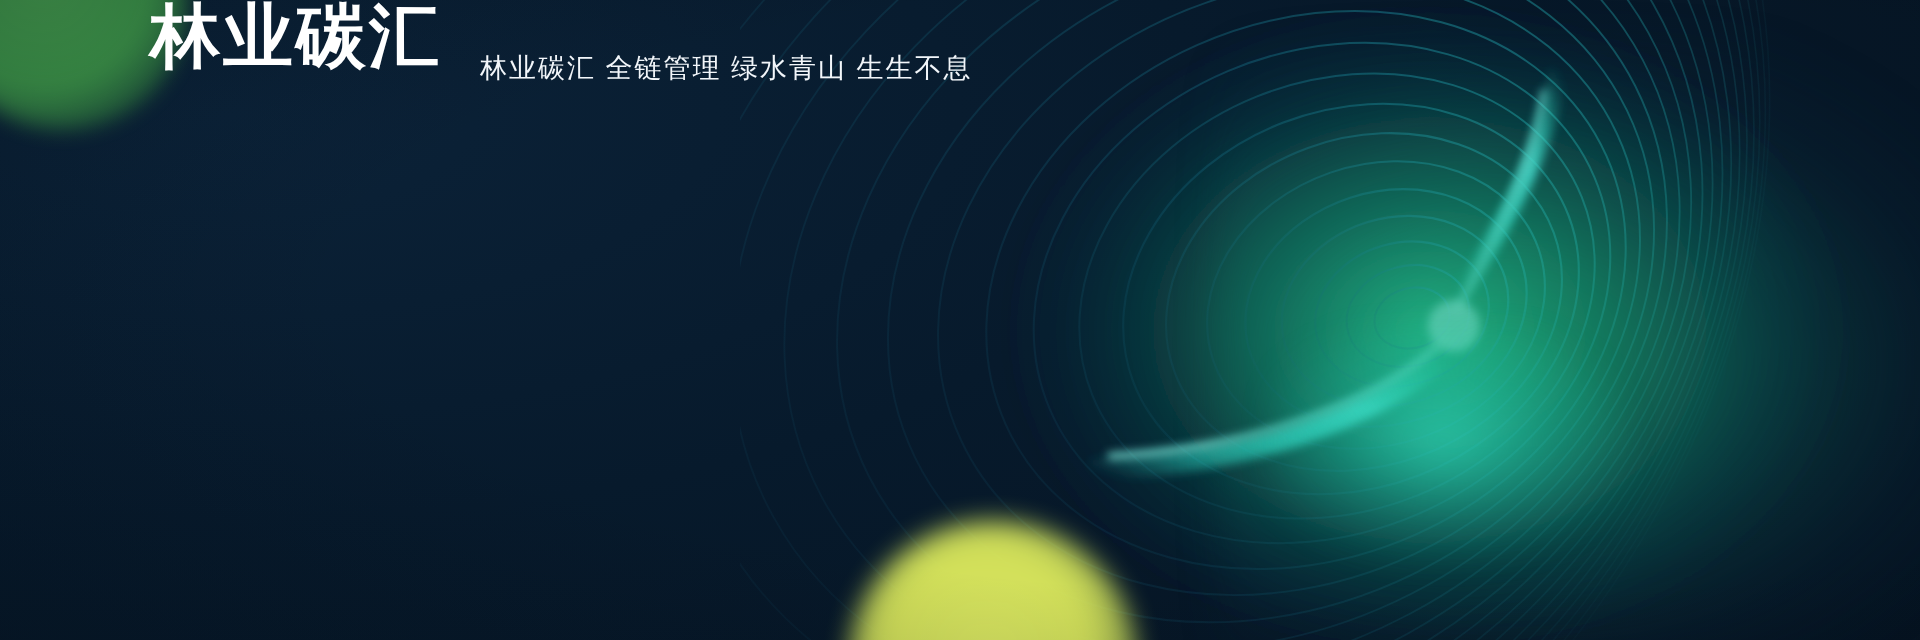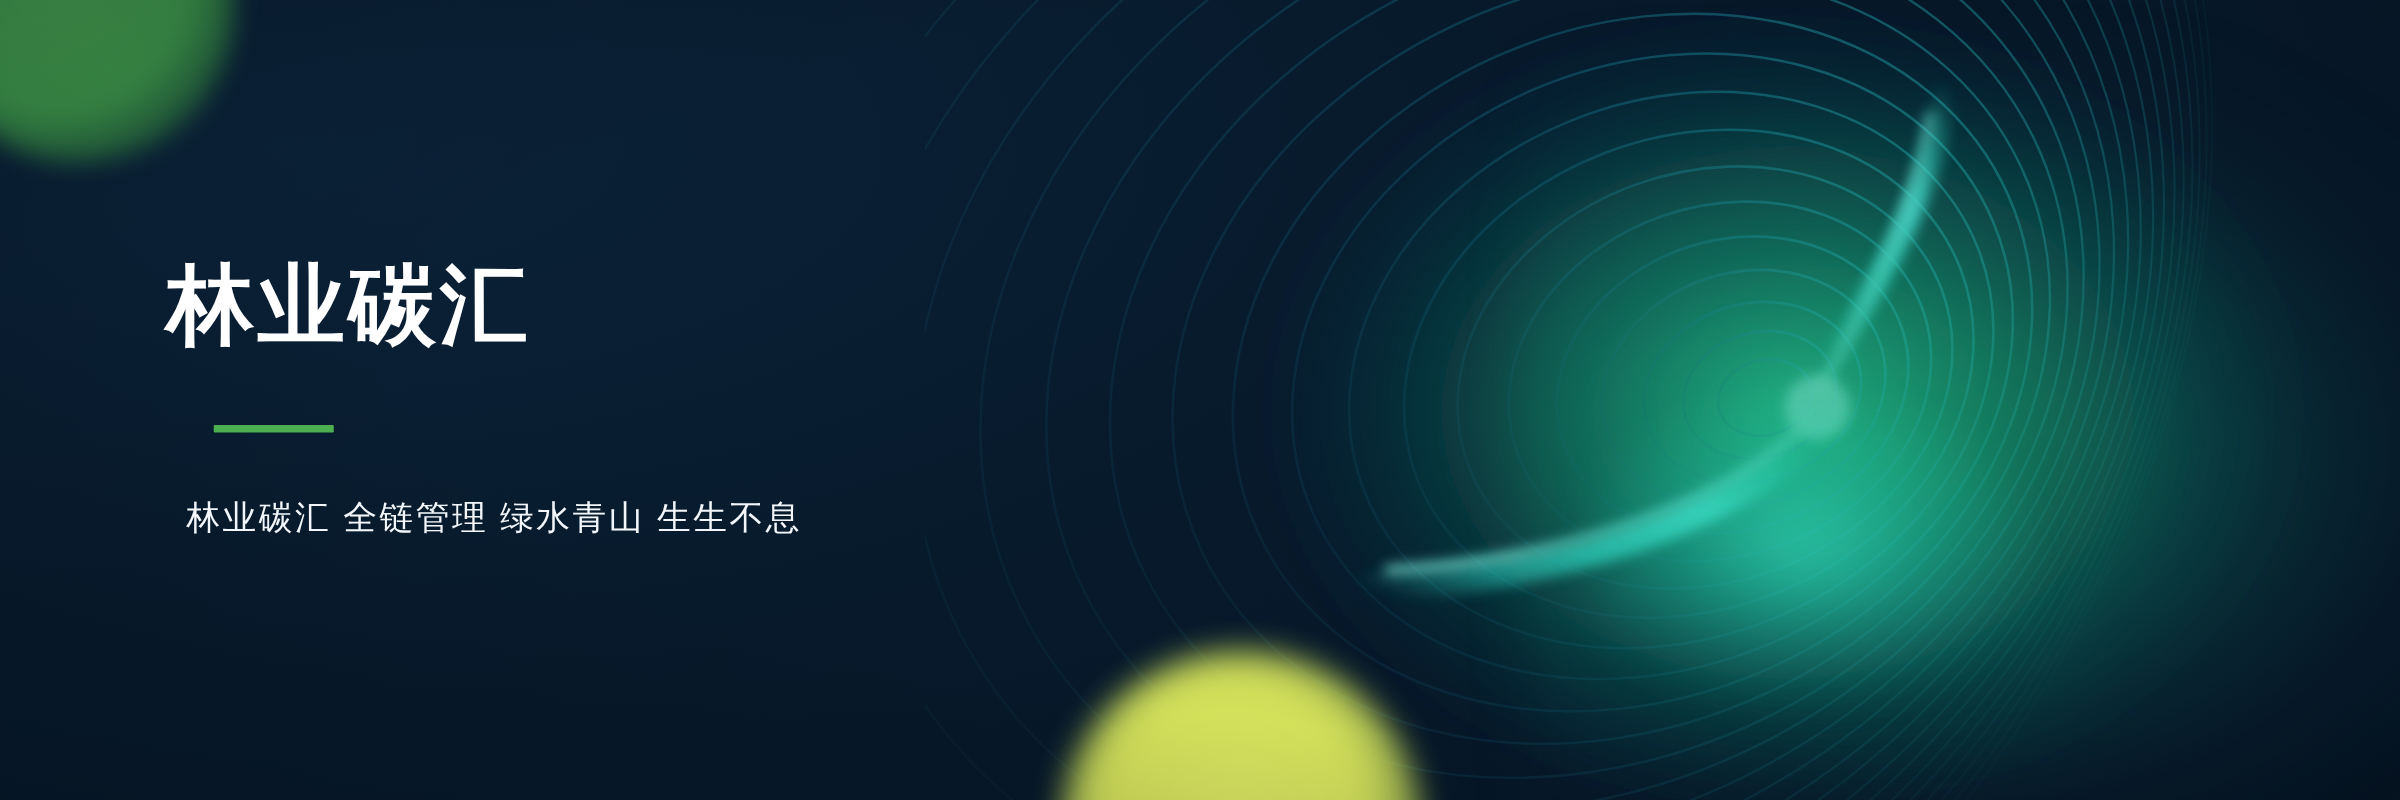--- a/index.html
+++ b/index.html
@@ -82,27 +82,27 @@
   .vignette {
     position: absolute;
     inset: 0;
     background: radial-gradient(130% 120% at 70% 45%, rgba(0,0,0,0) 40%, rgba(3,12,22,0.42) 86%, rgba(3,11,20,0.70) 100%);
     pointer-events: none;
   }
 
   
   .content {
     position: absolute;
-    left: 133px;
+    left: 150px;
     top: 0;
     height: 100%;
     width: 780px;
     display: flex;
-    flex-direction: column;
-    justify-content: center;
+    flex-direction: row;
+    justify-content: space-between;
     z-index: 5;
   }
   .title-main {
     font-size: 70px;
     line-height: 1.04;
     font-weight: 700;
     color: #ffffff;
     letter-spacing: 3px;
     margin: 0 0 6px 0;
     white-space: nowrap;
@@ -117,21 +117,21 @@
     white-space: nowrap;
   }
   .divider {
     width: 96px;
     height: 6px;
     background: #4caf50;
     margin: 54px 0 0 38px;
     border-radius: 1px;
   }
   .tagline {
-    margin: 50px 0 0 16px;
+    margin: 50px 0 0 0;
     font-size: 27px;
     font-weight: 400;
     color: #f2f6fa;
     letter-spacing: 2px;
     white-space: nowrap;
   }
 </style>
 </head>
 <body>
 

